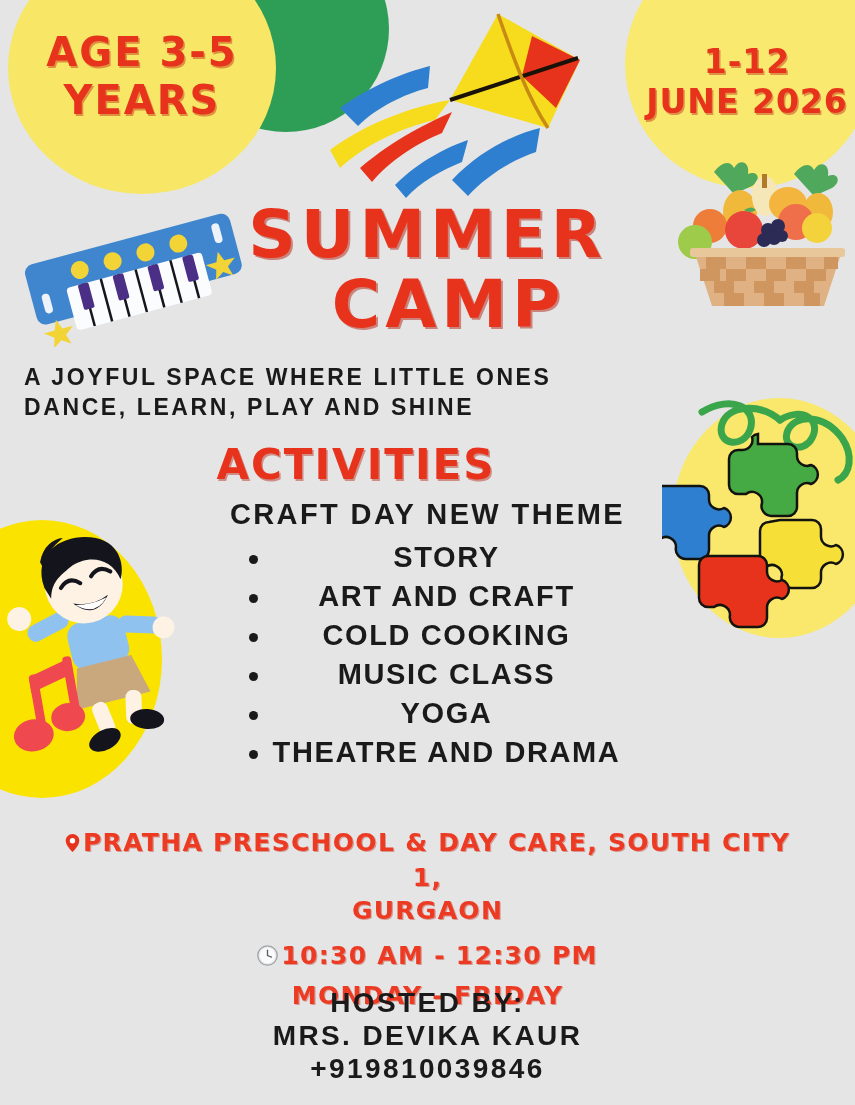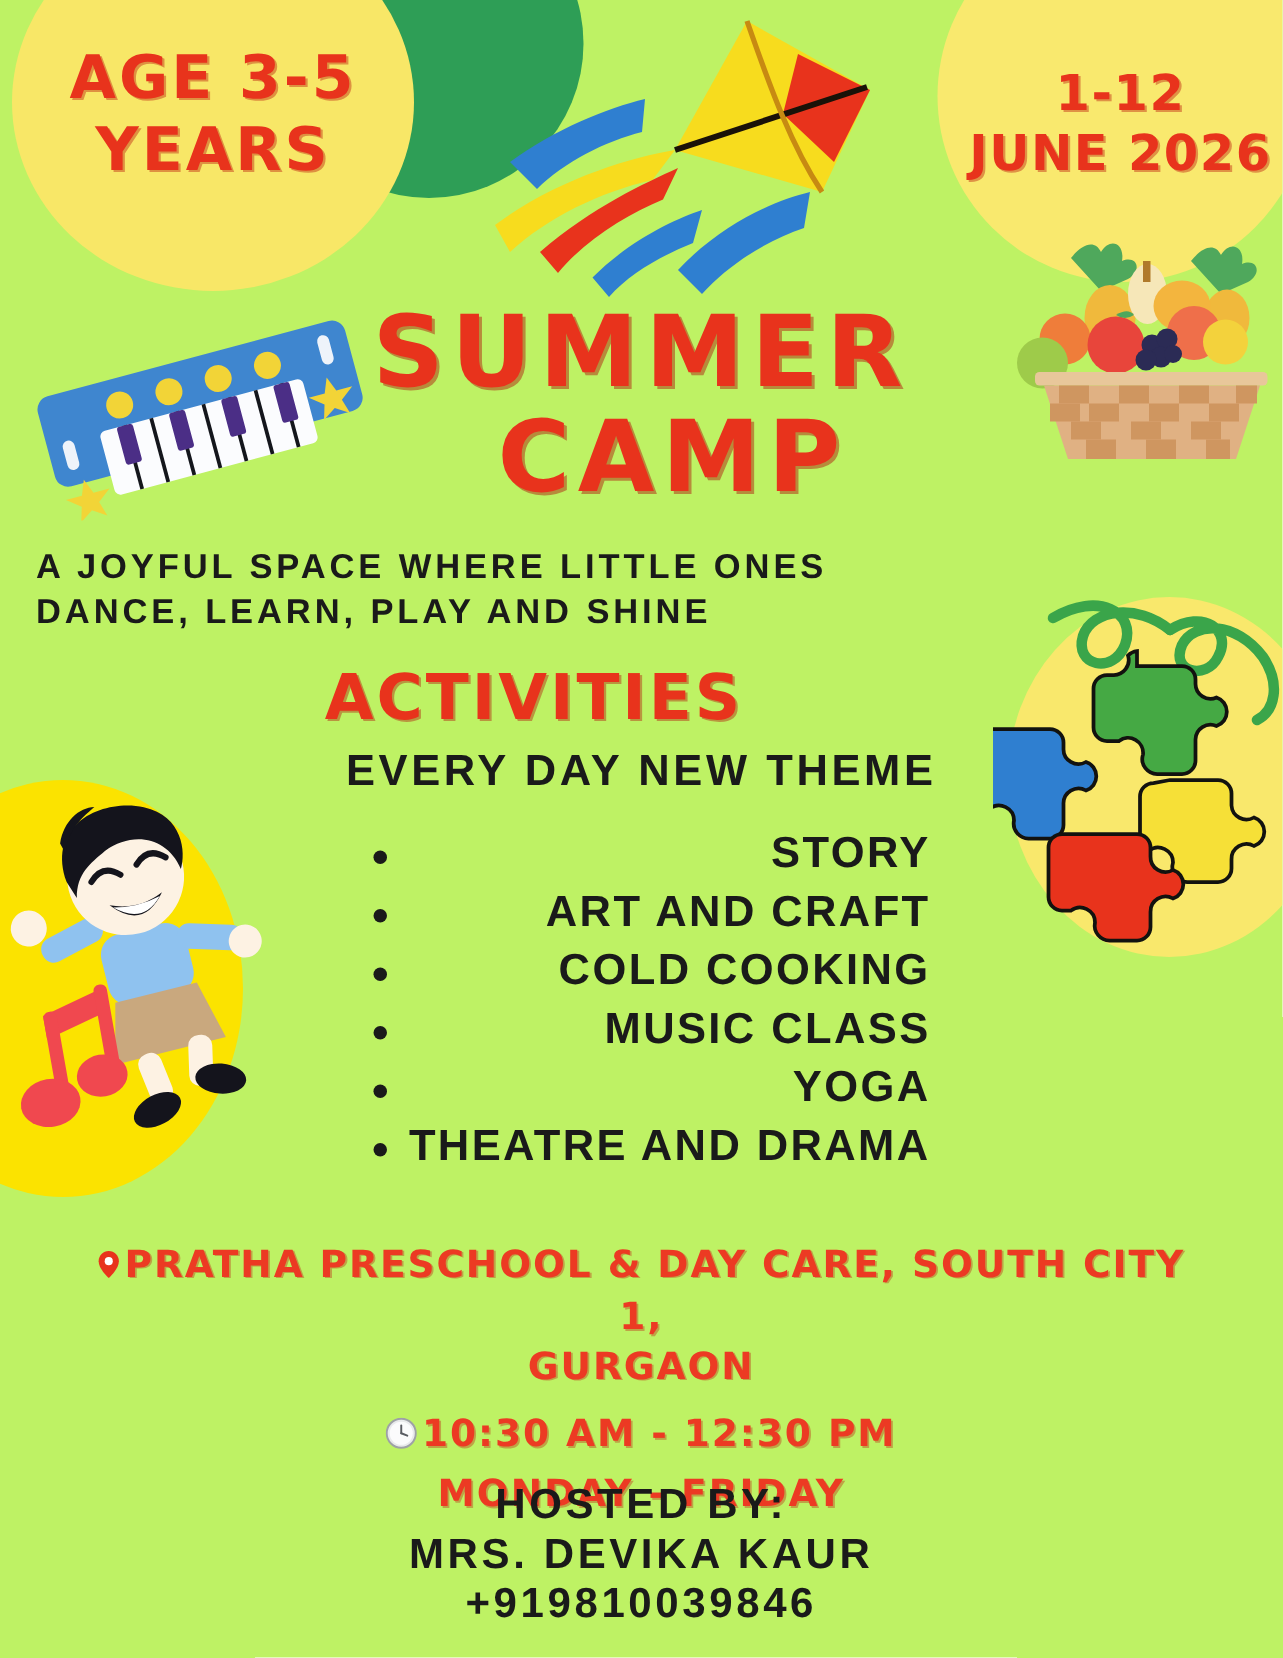--- a/index.html
+++ b/index.html
@@ -7,21 +7,21 @@
     padding: 0;
     background: #ffffff;
   }
   body {
     font-family: "Liberation Sans", sans-serif;
   }
   .poster {
     position: relative;
     width: 855px;
     height: 1105px;
-    background: #bef264;
+    background: #e5e5e5;
     overflow: hidden;
   }
 
   
   .blob { position: absolute; border-radius: 50%; }
   .blob-green-tl {
     left: 183px; top: -74px;
     width: 206px; height: 206px;
     background: #2e9e56;
   }
@@ -131,24 +131,24 @@
   
   .activity-list {
     position: absolute;
     left: 0; top: 538px;
     width: 855px;
     display: flex;
     flex-direction: column;
     align-items: center;
   }
   .activity-list ul {
-    margin: 12px;
+    margin: 0;
     padding: 0 0 0 38px;
     list-style: none;
-    text-align: right;
+    text-align: center;
   }
   .activity-list li {
     position: relative;
     color: #1a1a1a;
     font-weight: bold;
     font-size: 29px;
     line-height: 39px;
     letter-spacing: 1.6px;
   }
   .activity-list li::before {
@@ -378,21 +378,21 @@
     <span class="l1">SUMMER</span>
     <span class="l2">CAMP</span>
   </div>
 
   <div class="tagline">
     <span>A JOYFUL SPACE WHERE LITTLE ONES</span>
     <span>DANCE, LEARN, PLAY AND SHINE</span>
   </div>
 
   <div class="activities-heading">ACTIVITIES</div>
-  <div class="theme-line">EVERY DAY NEW THEME</div>
+  <div class="theme-line">CRAFT DAY NEW THEME</div>
 
   <div class="activity-list">
     <ul>
       <li>STORY</li>
       <li>ART AND CRAFT</li>
       <li>COLD COOKING</li>
       <li>MUSIC CLASS</li>
       <li>YOGA</li>
       <li>THEATRE AND DRAMA</li>
     </ul>

